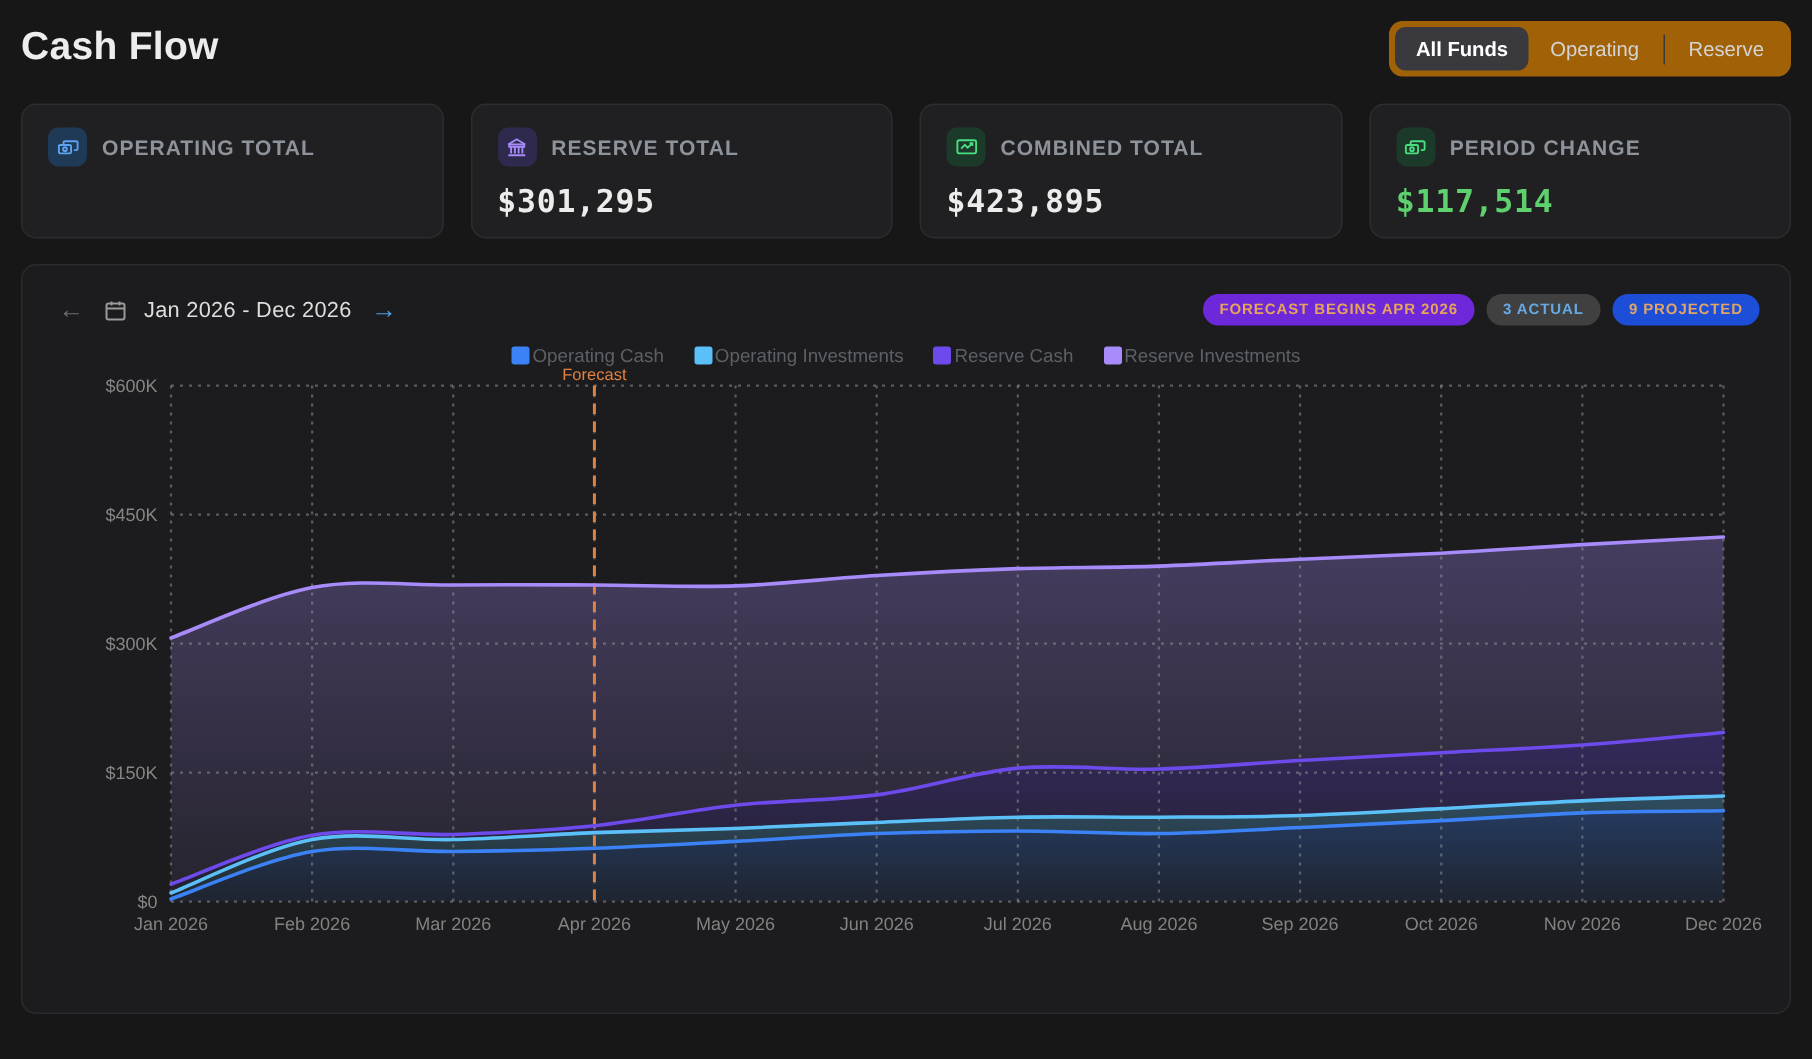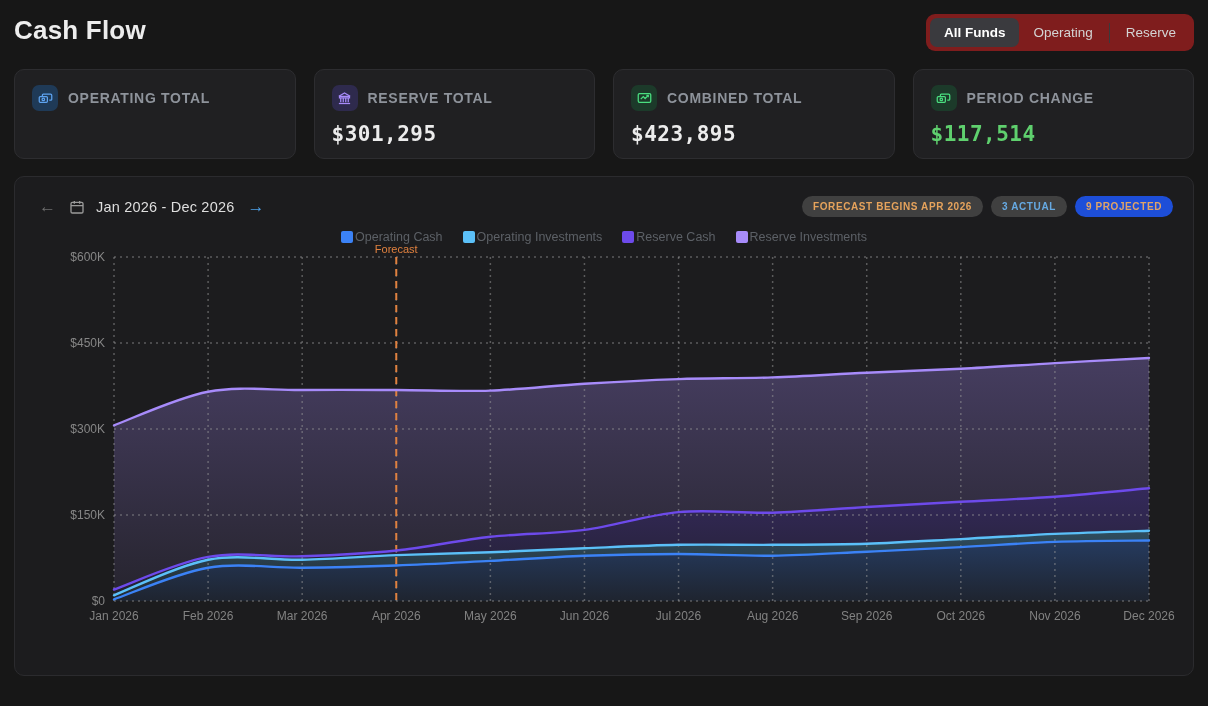--- a/index.html
+++ b/index.html
@@ -2,21 +2,21 @@
 <html><head>
 <meta charset="utf-8">
 <style>
   html,body{margin:0;padding:0;width:1208px;height:706px;overflow:hidden;
     background:#171717;color:#e6e6e6;font-family:"Liberation Sans",sans-serif;}
   .page{padding:14px 14px 0 14px;}
   
   .top{display:flex;justify-content:space-between;align-items:flex-start;}
   .page-title{font-size:26px;font-weight:700;color:#ededed;letter-spacing:.2px;line-height:1.1;margin-top:2px;}
   .page-subtitle{font-size:13px;color:#8d8d8d;margin-top:7px;}
-  .tabs{background:#7f1d1d;border-radius:9px;padding:4px;display:flex;align-items:center;justify-content:flex-end;}
+  .tabs{background:#a16207;border-radius:9px;padding:4px;display:flex;align-items:center;justify-content:flex-end;}
   .tab{padding:7px 14px;font-size:13.5px;color:#d4d4d4;border-radius:7px;cursor:pointer;white-space:nowrap;}
   .tab.active{background:#3a3a3e;color:#ffffff;font-weight:600;}
   .tab-divider{width:1px;height:20px;background:#3a3a3c;margin:0 2px;}
   
   .stats{display:grid;grid-template-columns:repeat(4,1fr);gap:18px;margin-top:18px;}
   .card{background:#202022;border:1px solid #2d2d30;border-radius:10px;padding:15px 17px;height:58px;}
   .card-head{display:flex;align-items:center;gap:10px;}
   .icon-chip{width:26px;height:26px;border-radius:7px;display:flex;align-items:center;justify-content:center;flex:0 0 auto;}
   .card-label{font-size:14px;font-weight:700;letter-spacing:.7px;color:#8e939b;}
   .card-value{font-family:"DejaVu Sans Mono",monospace;font-size:21px;font-weight:700;margin-top:11px;letter-spacing:.5px;}
@@ -120,21 +120,21 @@
           <svg width="16" height="16" viewBox="0 0 24 24" fill="none" stroke="#9a9a9a" stroke-width="2">
             <rect x="3" y="5" width="18" height="16" rx="2"></rect>
               <path d="M8 3v4M16 3v4M3 10h18"></path>
             <path d="M8 14.5h.01M12 14.5h.01M16 14.5h.01" stroke-width="2.6"></path>
           </svg>
         </span>
         <span class="range-label">Jan 2026 - Dec 2026</span>
         <button class="nav-arrow next">→</button>
       </div>
       <div class="badges">
-        <span class="badge" style="background-color: #404040; color: rgb(230, 163, 92);">FORECAST BEGINS APR 2026</span>
+        <span class="badge" style="background-color: #6d28d9; color: rgb(230, 163, 92);">FORECAST BEGINS APR 2026</span>
         <span class="badge" style="background-color: #404040; color: rgb(102, 169, 226);">3 ACTUAL</span>
         <span class="badge" style="background-color: #1d4ed8; color: rgb(224, 164, 104);">9 PROJECTED</span>
       </div>
     </div>
 
     <div class="legend" id="legend">
         <span class="legend-item">
           <span class="swatch" style="background: rgb(59, 130, 246);"></span>
           <span>Operating Cash</span>
         </span>

